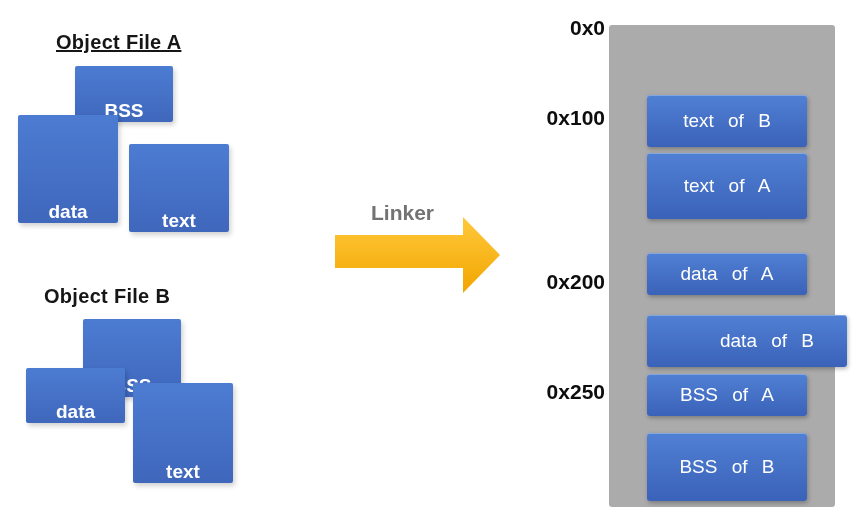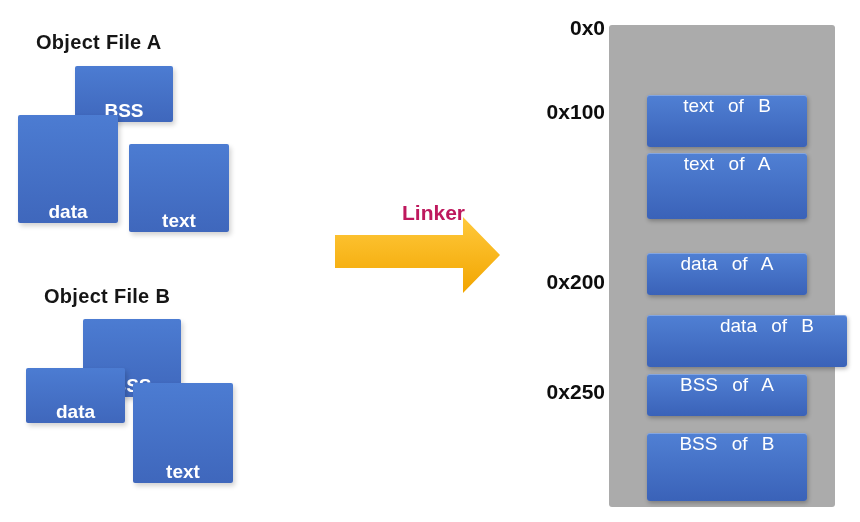--- a/index.html
+++ b/index.html
@@ -14,21 +14,21 @@
 
   
   .file-title {
     position: absolute;
     font-size: 20px;
     font-weight: 700;
     color: #161616;
     letter-spacing: 0.3px;
     white-space: nowrap;
   }
-  .title-a { left: 36px; top: 31px; }
+  .title-a { left: 56px; top: 31px; text-decoration: underline; }
   .title-b { left: 44px; top: 285px; }
 
   
   .block {
     position: absolute;
     background: linear-gradient(180deg, #4c7cd2 0%, #3f67bc 100%);
     color: #ffffff;
     display: flex;
     align-items: flex-end;
     justify-content: center;
@@ -43,24 +43,24 @@
   .a-text { left: 129px; top: 144px; width: 100px; height: 88px;  z-index: 3; }
   
   .b-bss  { left: 83px;  top: 319px; width: 98px;  height: 78px;  z-index: 1; }
   .b-data { left: 26px;  top: 368px; width: 99px;  height: 55px;  z-index: 2; }
   .b-text { left: 133px; top: 383px; width: 100px; height: 100px; z-index: 3; }
 
   
   .linker-label {
     position: absolute;
     left: 340px; top: 201px; width: 125px;
-    text-align: right;
+    text-align: center;
     font-size: 21px;
     font-weight: 700;
-    color: #be185d;
+    color: #737373;
   }
   .linker-arrow {
     position: absolute;
     left: 335px; top: 217px;
     width: 165px; height: 76px;
     background: linear-gradient(180deg, #ffc93c 0%, #f2a500 100%);
     clip-path: polygon(0 18px, 128px 18px, 128px 0, 165px 38px, 128px 76px, 128px 51px, 0 51px);
     filter: drop-shadow(2px 3px 2px rgba(0,0,0,0.25));
   }
 
@@ -71,21 +71,21 @@
     width: 226px; height: 482px;
     background: #ababab;
     border-radius: 3px;
   }
   .segment {
     position: absolute;
     left: 38px; width: 160px;
     background: linear-gradient(180deg, #5080d4 0%, #3a62b8 100%);
     color: #ffffff;
     display: flex;
-    align-items: flex-start;
+    align-items: center;
     justify-content: center;
     font-size: 19px;
     word-spacing: 9px;
     border-radius: 3px;
     box-shadow: 1px 2px 4px rgba(0,0,0,0.28), inset 0 1px 0 rgba(255,255,255,0.30);
   }
   .seg-0 { top: 70px;  height: 52px; }
   .seg-1 { top: 128px; height: 66px; }
   .seg-2 { top: 228px; height: 42px; }
   .seg-3 { top: 290px; height: 52px; padding-left: 40px; }
@@ -96,21 +96,21 @@
   .addr {
     position: absolute;
     left: 495px; width: 110px;
     text-align: right;
     font-size: 21px;
     font-weight: 700;
     color: #0d0d0d;
     white-space: nowrap;
   }
   .addr-0 { top: 16px; }
-  .addr-1 { top: 100px; }
+  .addr-1 { top: 106px; }
   .addr-2 { top: 270px; }
   .addr-3 { top: 380px; }
 </style>
 </head>
 <body>
 
 <div class="canvas">
 
   <div class="file-title title-a">Object File A</div>
   <div class="block a-bss">

